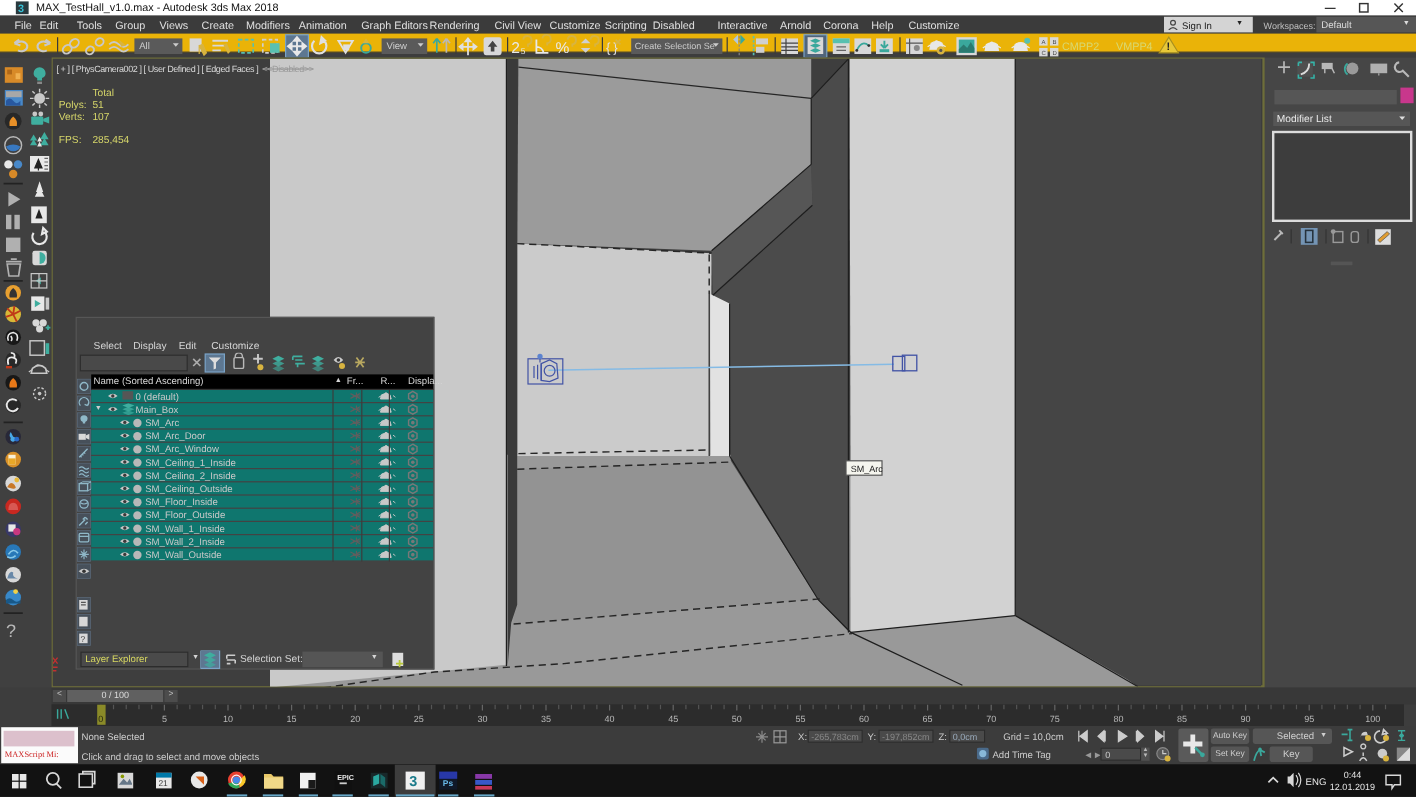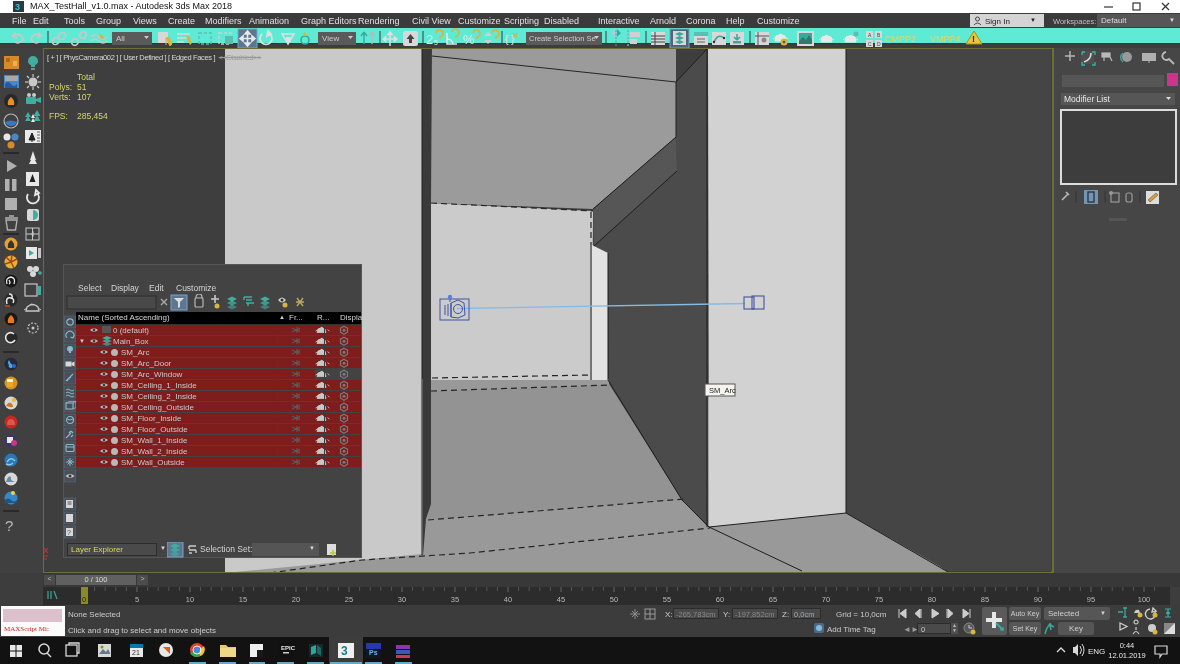--- a/index.html
+++ b/index.html
@@ -1,32 +1,32 @@
 <!DOCTYPE html>
 <html><head><meta charset="utf-8"><style>
 *{box-sizing:border-box;margin:0;padding:0}
 body{width:1180px;height:664px;overflow:hidden;background:#3d3d3d;font-family:"Liberation Sans",sans-serif;position:relative}
 .abs{position:absolute}
 #titlebar{left:0;top:0;width:1180px;height:13px;background:#fff;color:#111;font-size:9px}
 #menubar{left:0;top:13px;width:1180px;height:15px;background:#3b3b3b;color:#e0e0e0;font-size:9px}
 #menubar span{position:absolute;top:3px}
-#toolbar{left:0;top:28px;width:1180px;height:16px;background:#5eead4;border-bottom:1px solid #333}
+#toolbar{left:0;top:28px;width:1180px;height:16px;background:#eab308;border-bottom:1px solid #333}
 #lefttools{left:0;top:48px;width:43px;height:525px;background:#404040}
 #viewport{left:43px;top:48px;width:1011px;height:525px;background:#3e3e3e;border:1px solid #6e6e3a;border-right:2px solid #6e6e3a;border-bottom:2px solid #6e6e3a}
 #cmdpanel{left:1054px;top:48px;width:126px;height:525px;background:#464646}
 #sliderrow{left:43px;top:573px;width:1137px;height:14px;background:#383838}
 #ruler{left:43px;top:587px;width:1127px;height:18px;background:#2c2c2c}
 #statusbar{left:0;top:605px;width:1180px;height:32px;background:#3c3c3c}
 #taskbar{left:0;top:637px;width:1180px;height:27px;background:#121212}
 #explorer{left:63px;top:264px;width:299px;height:294px;background:#434343;border:1px solid #565656;font-size:8.5px;color:#d5d5d5}
 .vpt{position:absolute;color:#d8d8d8;font-size:7.5px;white-space:pre;letter-spacing:-0.35px}
 .ystat{position:absolute;color:#d6d66a;font-size:8.5px;white-space:pre}
 .btn{position:absolute;background:#565656;color:#cfcfcf;font-size:8px;text-align:center;border-radius:2px}
 .inp{position:absolute;background:#4a4a4a;border:1px solid #2c2c2c;color:#888;font-size:7.5px}
-.row{position:absolute;left:76px;width:222px;height:10px;background:#7f1d1d}
+.row{position:absolute;left:76px;width:222px;height:10px;background:#0f766e}
 .rtext{position:absolute;color:#c9c9c9;font-size:8px;top:-1px}
 </style></head><body>
 
 <div class="abs" id="titlebar">
  <svg class="abs" style="left:13px;top:1px" width="11" height="11">
       <rect x="0" y="0" width="11" height="11" fill="#2a3a3f"></rect>
       <text x="2" y="9" fill="#39c2d7" font-size="9" font-family="Liberation Sans" font-weight="bold">3</text>
     </svg>
  <span class="abs" style="left:30px;top:1px">MAX_TestHall_v1.0.max - Autodesk 3ds Max 2018</span>
  <svg class="abs" style="left:1100px;top:0" width="80" height="13">
@@ -537,21 +537,21 @@
         </svg>
         <span style="position:absolute;left:35px;top:1.5px;width:7px;height:7px;border-radius:50%;background:#b8b8b8"></span>
         <span class="rtext" style="left:45px;top:0.5px">SM_Arc_Door</span>
         <svg style="position:absolute;left:210px;top:0px" width="75" height="10">
           <path d="M8 5 h6 m-3 -3 v6 m-5 -5 l8 4 m0 -4 l-8 4" stroke="#5e5e5e" stroke-width="1"></path>
           <path d="M32 4 q4 -2.5 7 0 l1 3.5 h-9 z M32 4.6 l-2.5 1.5 m12 -1.5 l2 1.5 M34.5 3 q1 -1.5 2.5 0" fill="#c8c8c8" stroke="#c8c8c8" stroke-width="0.8"></path>
           <path d="M58 1.2 l3.5 2 v4 l-3.5 2 -3.5 -2 v-4 z" fill="none" stroke="#787878" stroke-width="1.2"></path>
           <circle cx="58" cy="5.2" r="1.5" fill="#787878"></circle>
         </svg>
       </div>
-      <div class="row" style="top:44px;left:0px;width:239px">
+      <div class="row" style="top:44px;left:0px;width:285px">
         <svg style="position:absolute;left:24px;top:2px" width="9" height="7">
           <path d="M0 3 q4 -3.6 8 0 q-4 3.6 -8 0" fill="#c8c8c8"></path>
           <circle cx="4" cy="3" r="1.4" fill="#3a3a3a"></circle>
         </svg>
         <span style="position:absolute;left:35px;top:1.5px;width:7px;height:7px;border-radius:50%;background:#b8b8b8"></span>
         <span class="rtext" style="left:45px;top:0.5px">SM_Arc_Window</span>
         <svg style="position:absolute;left:210px;top:0px" width="75" height="10">
           <path d="M8 5 h6 m-3 -3 v6 m-5 -5 l8 4 m0 -4 l-8 4" stroke="#5e5e5e" stroke-width="1"></path>
           <path d="M32 4 q4 -2.5 7 0 l1 3.5 h-9 z M32 4.6 l-2.5 1.5 m12 -1.5 l2 1.5 M34.5 3 q1 -1.5 2.5 0" fill="#c8c8c8" stroke="#c8c8c8" stroke-width="0.8"></path>
           <path d="M58 1.2 l3.5 2 v4 l-3.5 2 -3.5 -2 v-4 z" fill="none" stroke="#787878" stroke-width="1.2"></path>
@@ -960,21 +960,21 @@
       <path d="M6 3 v3 h3" stroke="#ccc" fill="none"></path>
       <circle cx="10" cy="10" r="2.5" fill="#d8b440"></circle>
     </svg>
  <div class="btn" style="left:982px;top:2px;width:25px;height:28px;background:#5a5a5a"><svg width="23" height="26">
         <path d="M11 5 v16 M3 13 h16" stroke="#e8e8e8" stroke-width="4"></path>
         <path d="M13 16 l6 6" stroke="#3aa89c" stroke-width="2"></path>
         <circle cx="19" cy="22" r="2" fill="#3aa89c"></circle>
       </svg></div>
  <div class="btn" style="left:1009px;top:2px;width:32px;height:13px;line-height:13px;font-size:7px">Auto Key</div>
  <div class="btn" style="left:1009px;top:17px;width:32px;height:13px;line-height:13px;font-size:7px">Set Key</div>
- <div class="btn" style="left:1044px;top:2px;width:66px;height:13px;text-align:left"><span style="margin-left:4px;line-height:13px">Selected</span><span style="position:absolute;right:4px;top:3px;font-size:6px">▼</span></div>
+ <div class="btn" style="left:1044px;top:2px;width:66px;height:13px;text-align:left"><span style="margin-left:20px;line-height:13px">Selected</span><span style="position:absolute;right:4px;top:3px;font-size:6px">▼</span></div>
  <svg class="abs" style="left:1043px;top:17px" width="14" height="14">
       <path d="M2 12 Q4 4 7 3 M7 3 l4 2 m-4 -2 l1 5" stroke="#3aa89c" stroke-width="1.5" fill="none"></path>
       <circle cx="7" cy="2.5" r="1.5" fill="#3aa89c"></circle>
     </svg>
  <div class="btn" style="left:1058px;top:17px;width:36px;height:13px;line-height:13px">Key Filters...</div>
  <svg class="abs" style="left:1116px;top:1px" width="64" height="30" id="trsvg">
       <path d="M2 6 h5 m2 -4 v9 m-2 -9 h4 m-4 9 h4" stroke="#3aa89c" stroke-width="1.3"></path>
       <path d="M18 9 q0 -6 5 -5 l1 3 h-6" fill="#ccc"></path>
       <circle cx="24" cy="9" r="2.5" fill="#d8b440"></circle>
       <path d="M34 3 a5 5 0 1 0 5 3 M37 2 l3 3 -4 1 z" stroke="#ccc" stroke-width="1.4" fill="none"></path>

